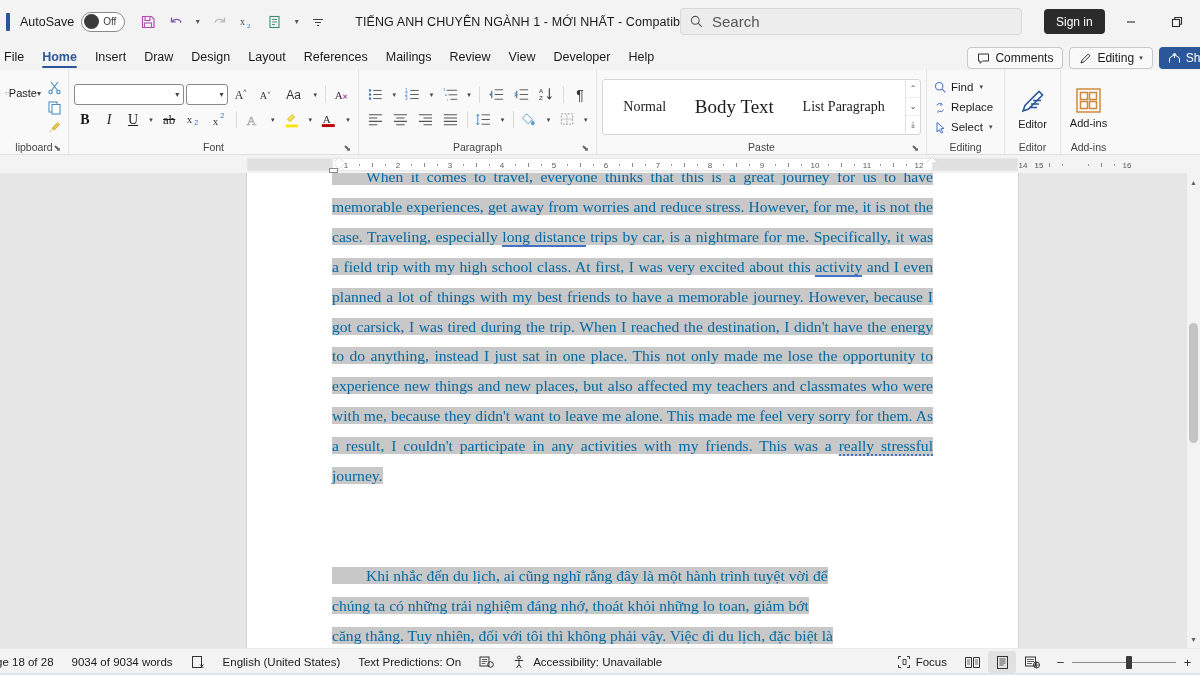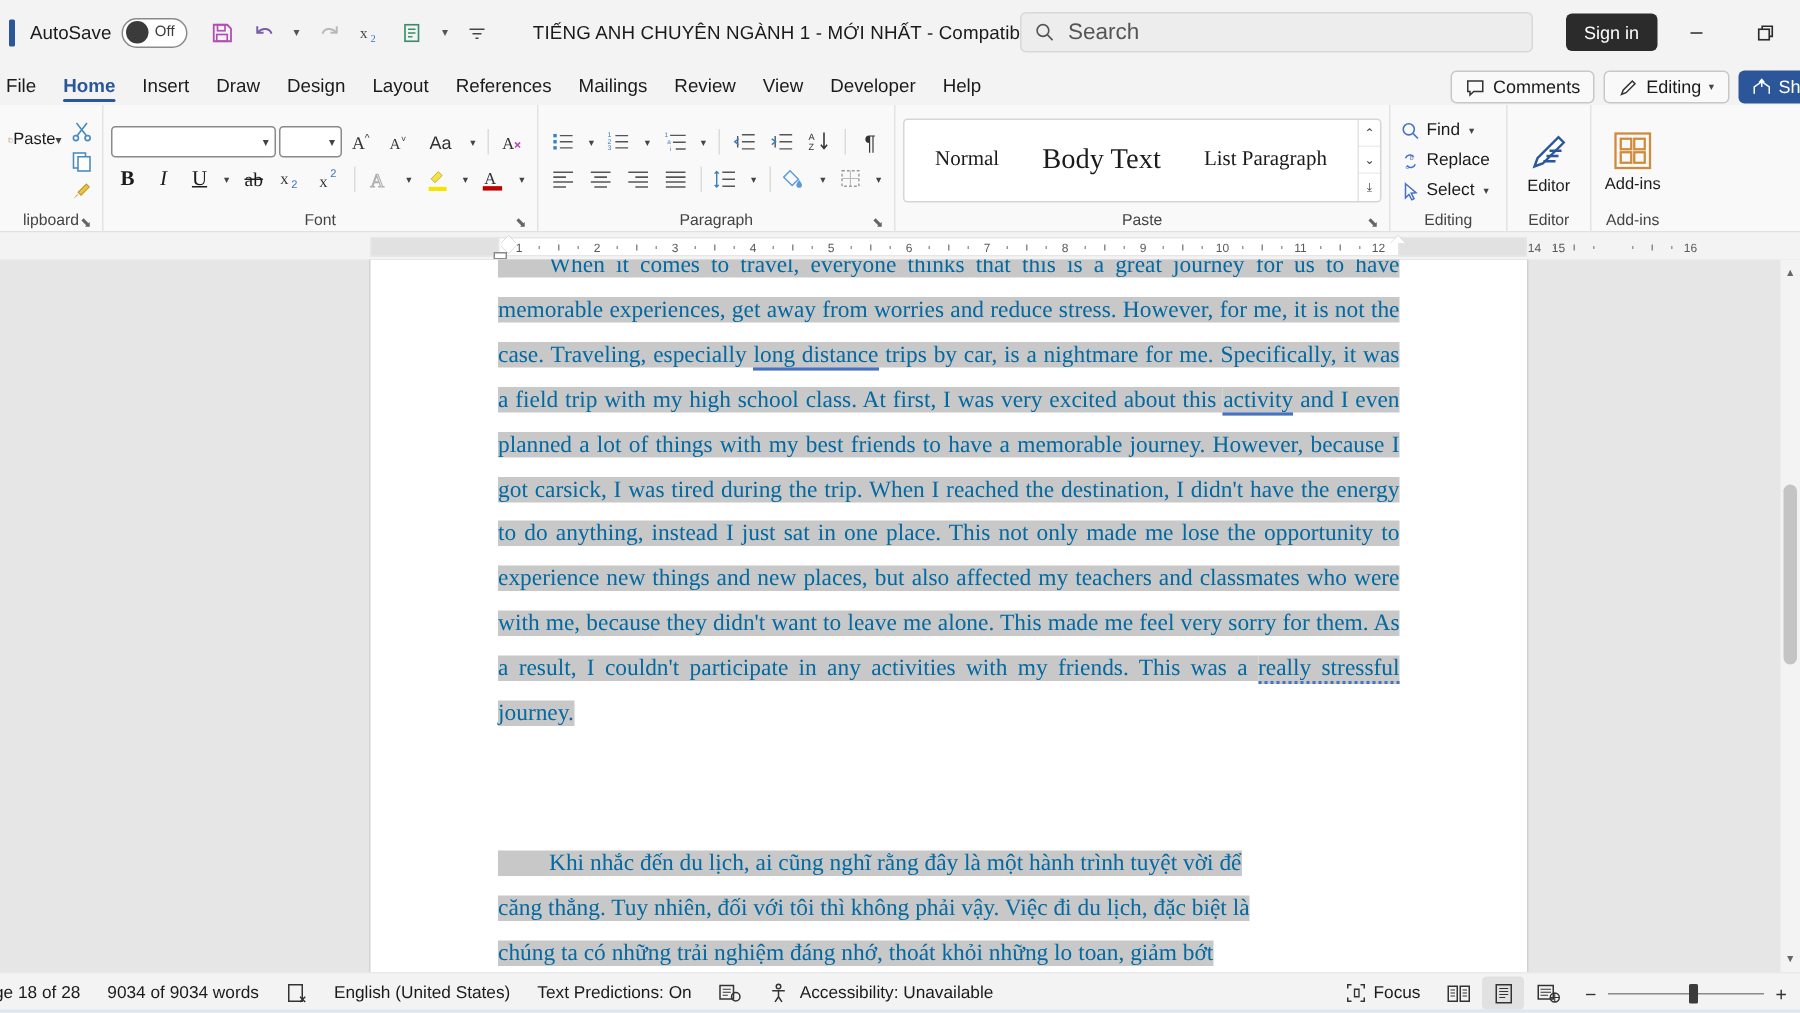--- a/index.html
+++ b/index.html
@@ -768,22 +768,22 @@
   <div class="docarea">
     <div class="page">
       <div class="page-inner">
 
         <div class="ptext p1">
           <span class="sel"><span class="indent-first"></span><span>When it comes to travel, everyone thinks that this is a great journey for us to have memorable experiences, get away from worries and reduce stress. However, for me, it is not the case. Traveling, especially </span></span><span class="sel gram">long distance</span><span class="sel"> trips by car, is a nightmare for me. Specifically, it was a field trip with my high school class. At first, I was very excited about this </span><span class="sel gram">activity</span><span class="sel"> and I even planned a lot of things with my best friends to have a memorable journey. However, because I got carsick, I was tired during the trip. When I reached the destination, I didn't have the energy to do anything, instead I just sat in one place. This not only made me lose the opportunity to experience new things and new places, but also affected my teachers and classmates who were with me, because they didn't want to leave me alone. This made me feel very sorry for them. As a result, I couldn't participate in any activities with my friends. This was a </span><span class="sel gram2">really stressful</span><span class="sel"> journey.</span>
         </div>
 
         <div class="ptext p2">
           <div><span class="sel"><span class="indent-first"></span><span>Khi nhắc đến du lịch, ai cũng nghĩ rằng đây là một hành trình tuyệt vời để</span></span></div>
+          <div><span class="sel">chúng ta có những trải nghiệm đáng nhớ, thoát khỏi những lo toan, giảm bớt</span></div>
           <div><span class="sel">căng thẳng. Tuy nhiên, đối với tôi thì không phải vậy. Việc đi du lịch, đặc biệt là</span></div>
-          <div><span class="sel">chúng ta có những trải nghiệm đáng nhớ, thoát khỏi những lo toan, giảm bớt</span></div>
         </div>
 
       </div>
     </div>
 
     <div class="scrollbar">
       <div class="sb-arrow" style="top:2px;">▲</div>
       <div class="sb-thumb"></div>
       <div class="sb-arrow" style="bottom:2px;">▼</div>
     </div>

